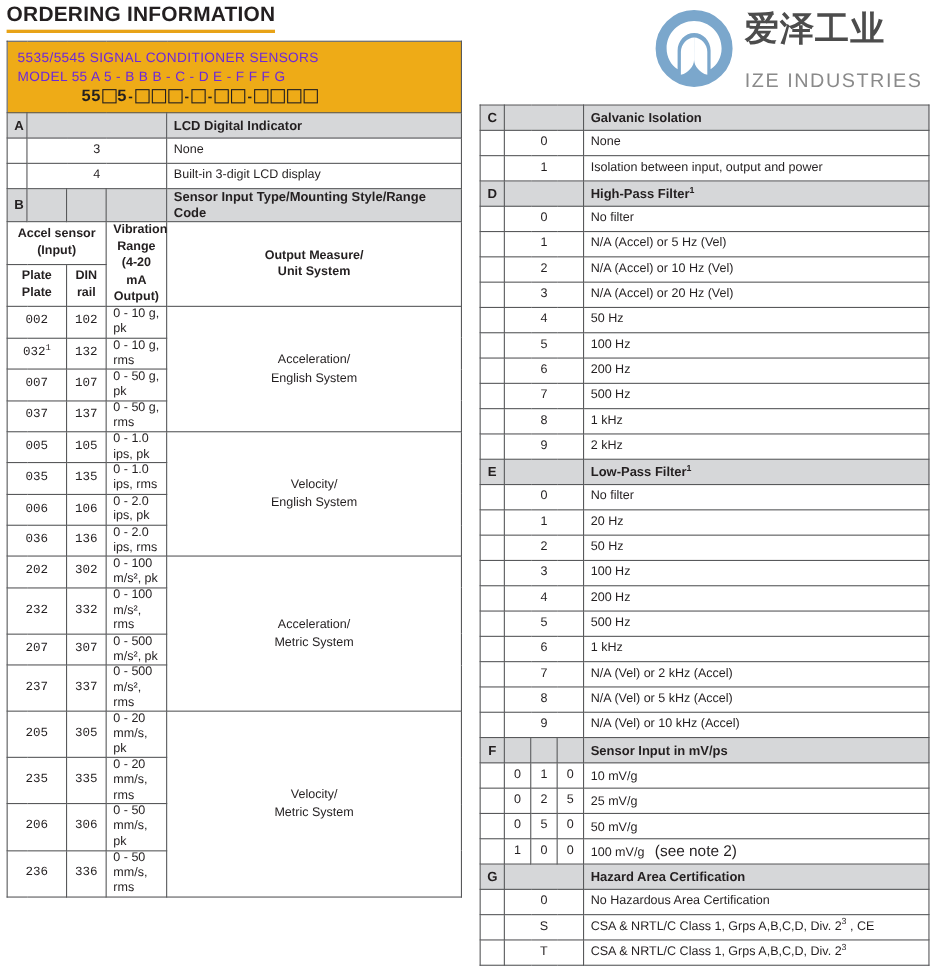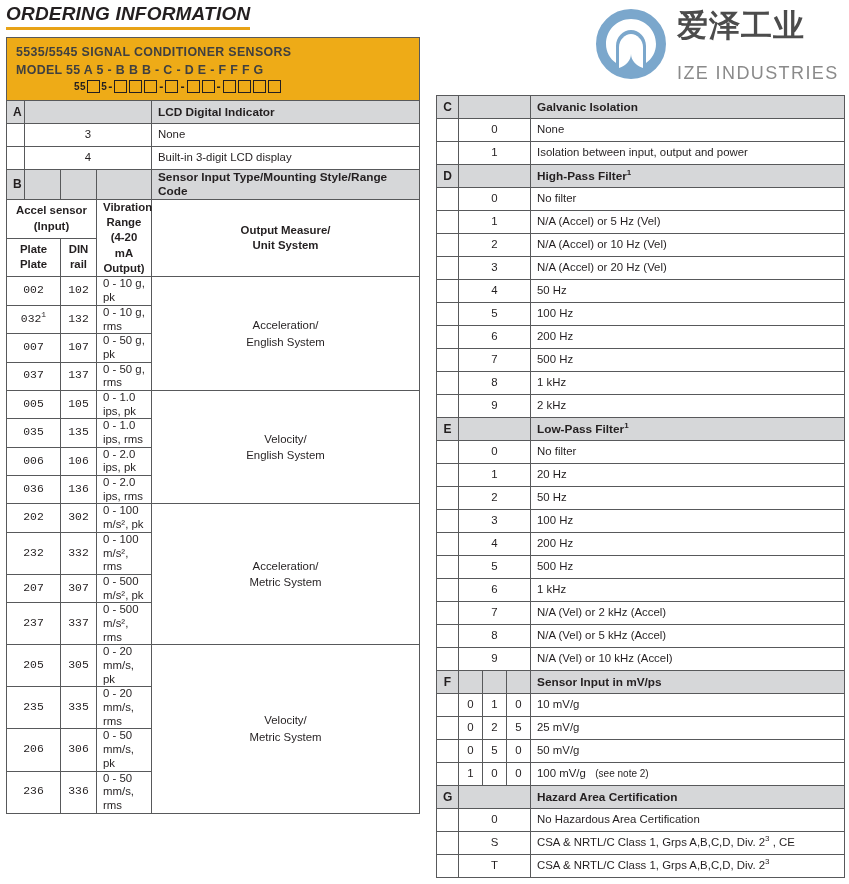--- a/index.html
+++ b/index.html
@@ -21,21 +21,20 @@
     position: absolute;
     left: 6px;
     top: 2px;
     font-size: 19px;
     font-weight: bold;
     letter-spacing: 0.2px;
     color: #231f20;
     padding-bottom: 2px;
     border-bottom: 3px solid #e8a317;
     line-height: 1.22;
-    font-style: italic;
   }
 
   
   #logo-block {
     position: absolute;
     left: 595px;
     top: 8px;
     width: 258px;
     height: 78px;
     display: flex;
@@ -91,38 +90,38 @@
   }
 
   
   td.banner {
     background: #eeab17;
     border: 1px solid #58595b;
     padding: 6px 9px 7px 9px;
     height: auto;
   }
   .banner-line {
-    font-weight: bold;
+    font-weight: normal;
     font-size: 12.4px;
-    color: #404040;
+    color: #6d28d9;
     letter-spacing: 0.35px;
     line-height: 1.42;
     white-space: nowrap;
   }
   .banner-code {
     padding-left: 58px;
     display: flex;
     align-items: center;
     gap: 0px;
     line-height: 1;
     margin-top: 1px;
   }
   .banner-code .lit {
     font-weight: bold;
-    font-size: 10px;
+    font-size: 15px;
     letter-spacing: 0.5px;
   }
   .banner-code .dash {
     font-weight: bold;
     font-size: 12.4px;
     padding: 0 1px;
   }
   .cbox {
     display: inline-block;
     width: 11px;
@@ -147,21 +146,21 @@
   }
 
   td.code       { text-align: center; }
   td.blank      { }
   td.desc       { }
   td.ctr        { text-align: center; font-family: Liberation Mono, monospace; }
   td.grp        { text-align: center; vertical-align: middle; line-height: 1.45; }
   td.colhead    { text-align: center; font-weight: bold; vertical-align: middle; line-height: 1.35; margin-top: 34px; }
 
   sup { font-size: 8px; vertical-align: super; line-height: 0; }
-  .note { font-size: 10px; }
+  .note { font-size: 14px; }
 </style>
 </head>
 <body>
 
 <div id="page-title">ORDERING INFORMATION</div>
 
 <div id="logo-block">
   <div id="logo-mark">
     <svg viewBox="0 0 72 72" width="72" height="72" aria-hidden="true">
       <circle cx="36" cy="36" r="34" fill="#7ba7cc"></circle>

